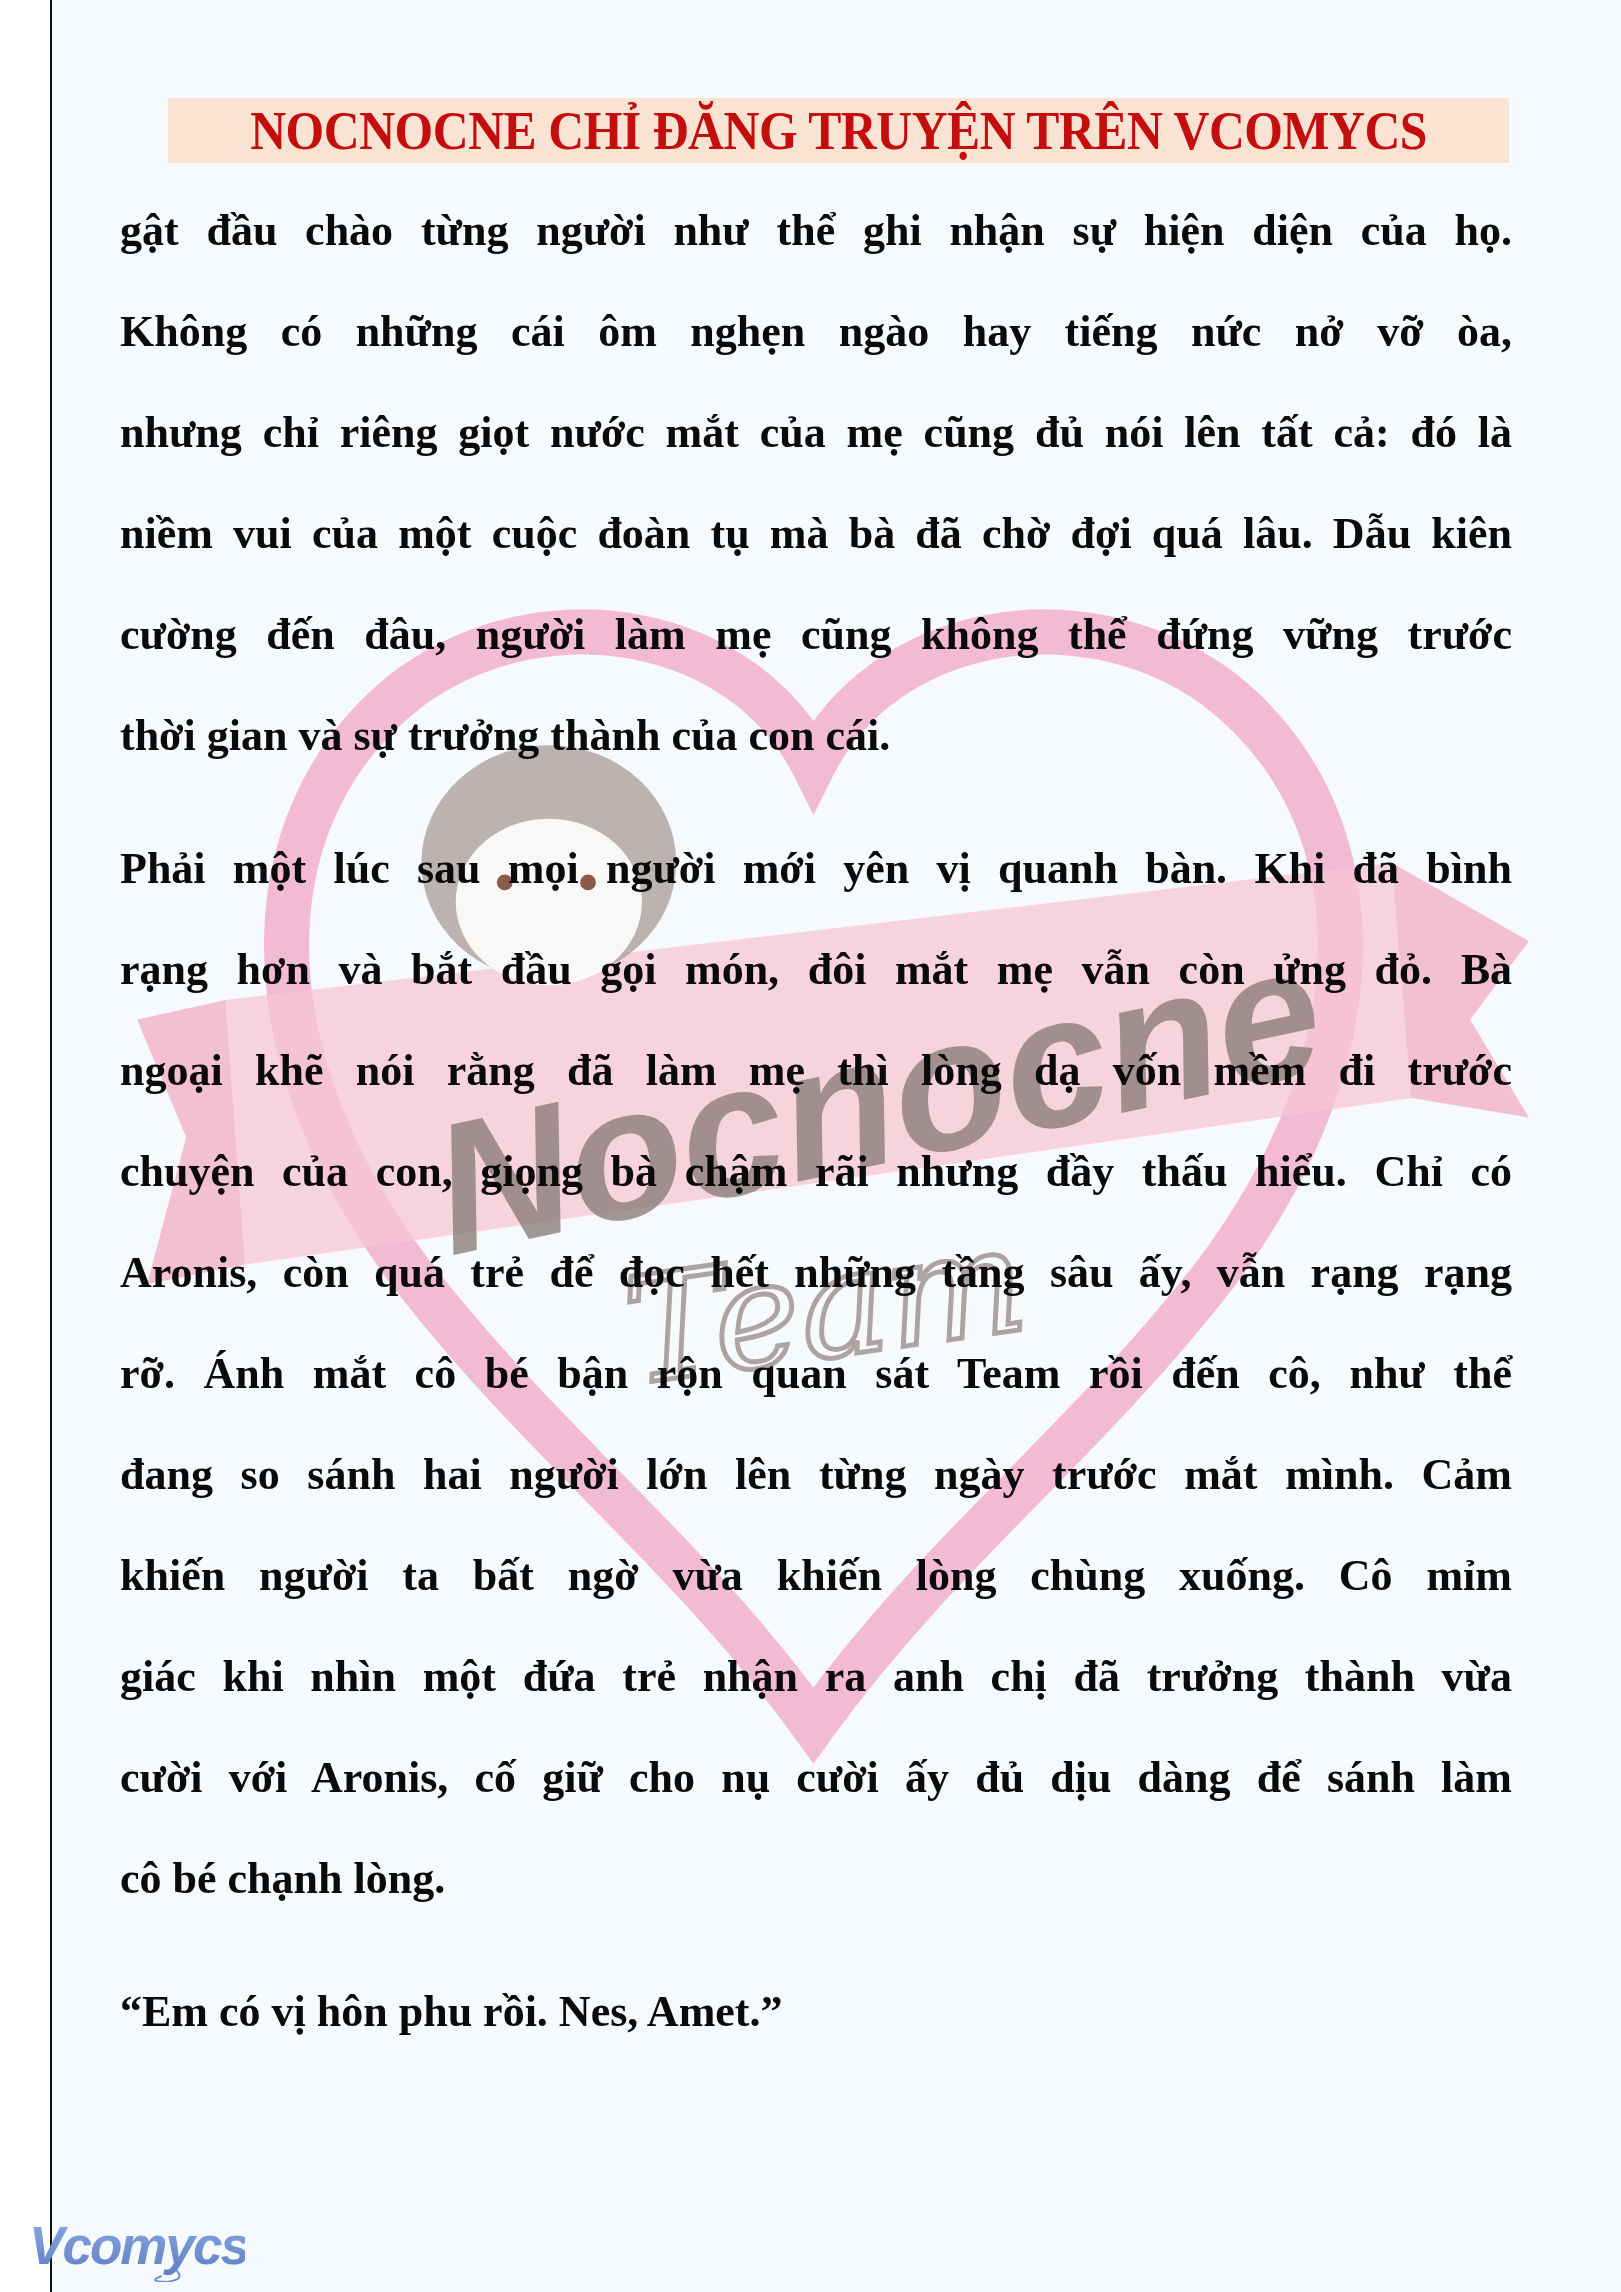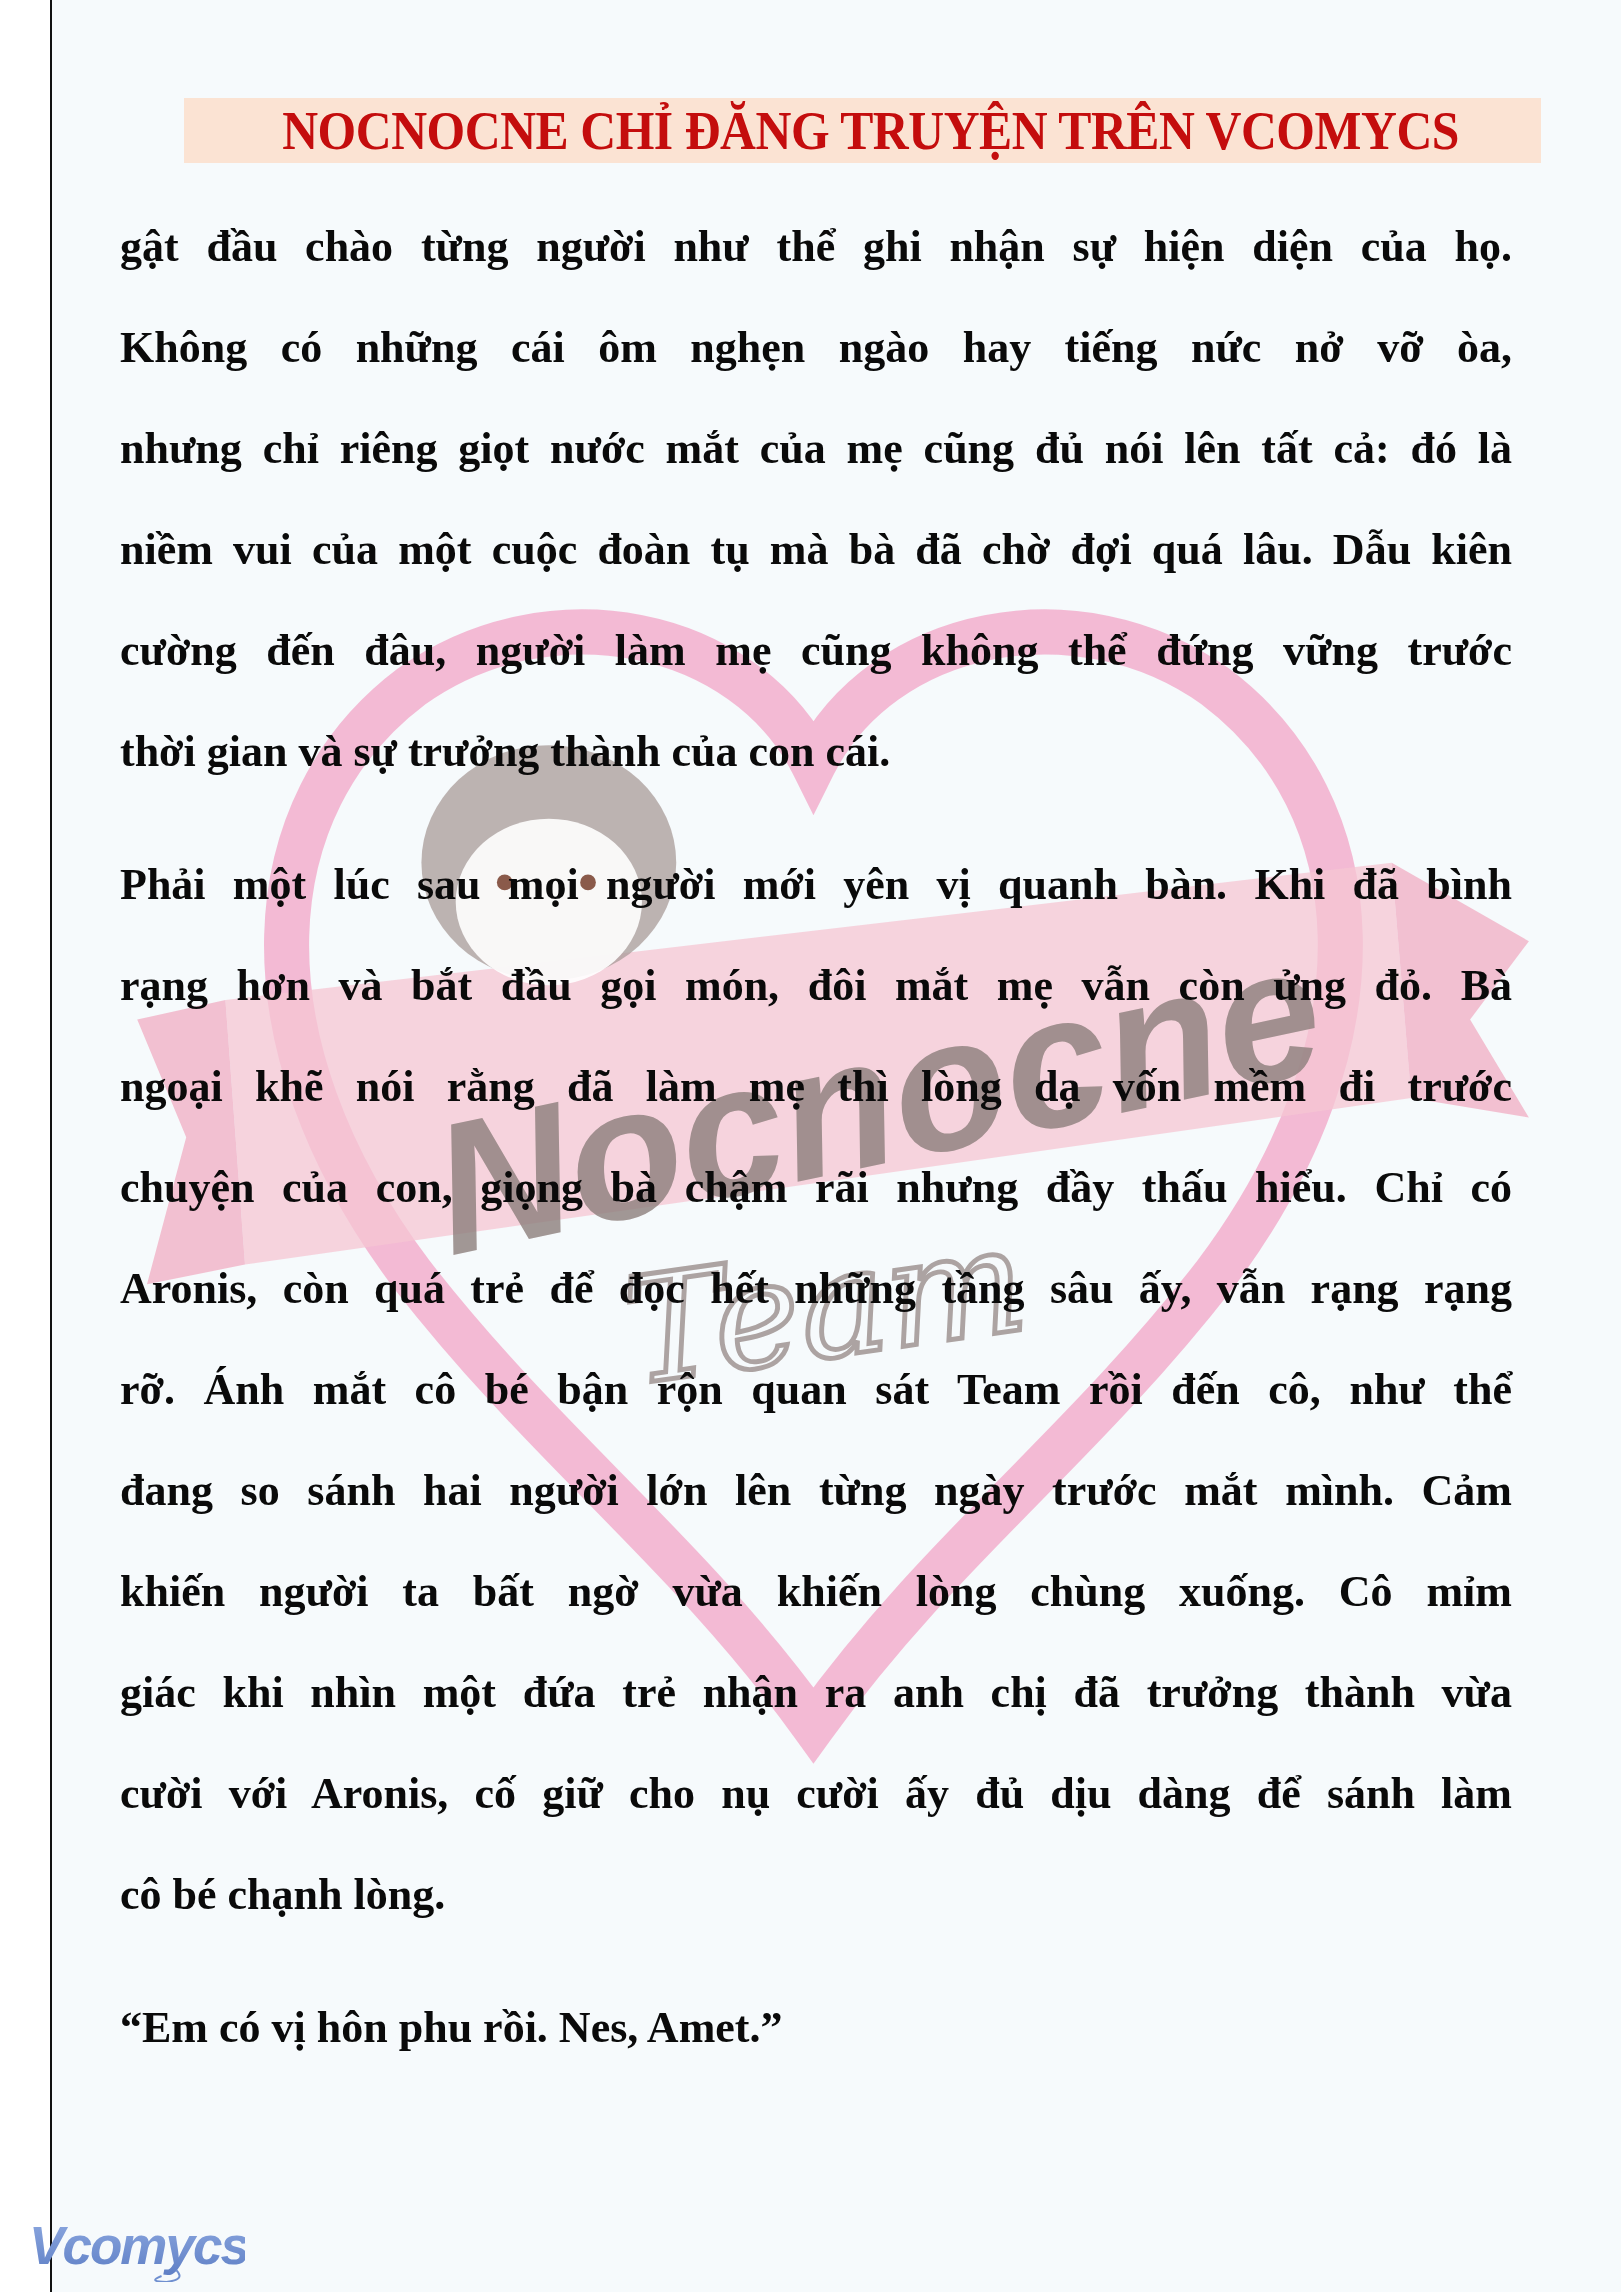--- a/index.html
+++ b/index.html
@@ -37,42 +37,41 @@
     
     .watermark {
       position: absolute;
       left: 0; top: 0;
       width: 1621px; height: 2293px;
       pointer-events: none;
     }
 
     .header-banner {
       position: absolute;
-      left: 184px; top: 98px;
+      left: 168px; top: 98px;
       width: 1341px; height: 65px;
       background: #fbe3d3;
       display: flex;
       align-items: center;
       justify-content: center;
-      padding-left: 16px;
     }
     .header-banner span {
       color: #c40d0d;
       font-family: "Liberation Serif", "DejaVu Serif", serif;
       font-weight: bold;
       font-size: 54px;
       letter-spacing: -0.5px;
       transform: scaleX(0.92);
       white-space: nowrap;
       display: inline-block;
     }
 
     .content {
       position: absolute;
-      left: 120px; top: 212px;
+      left: 120px; top: 196px;
       width: 1392px;
       color: #0a0a0a;
       font-family: "Liberation Serif", "DejaVu Serif", serif;
       font-weight: bold;
       font-size: 44px;
     }
     .para {
       margin: 0;
       text-align: justify;
       text-align-last: left;

